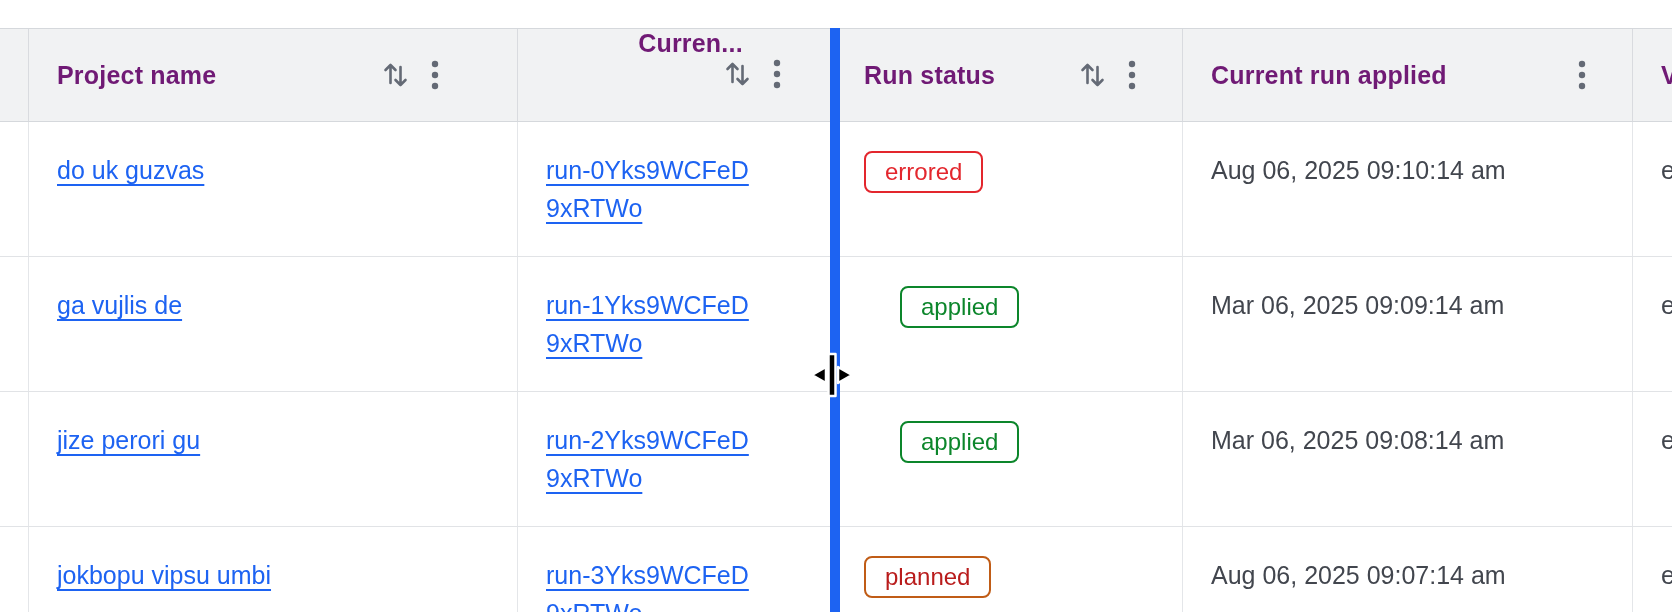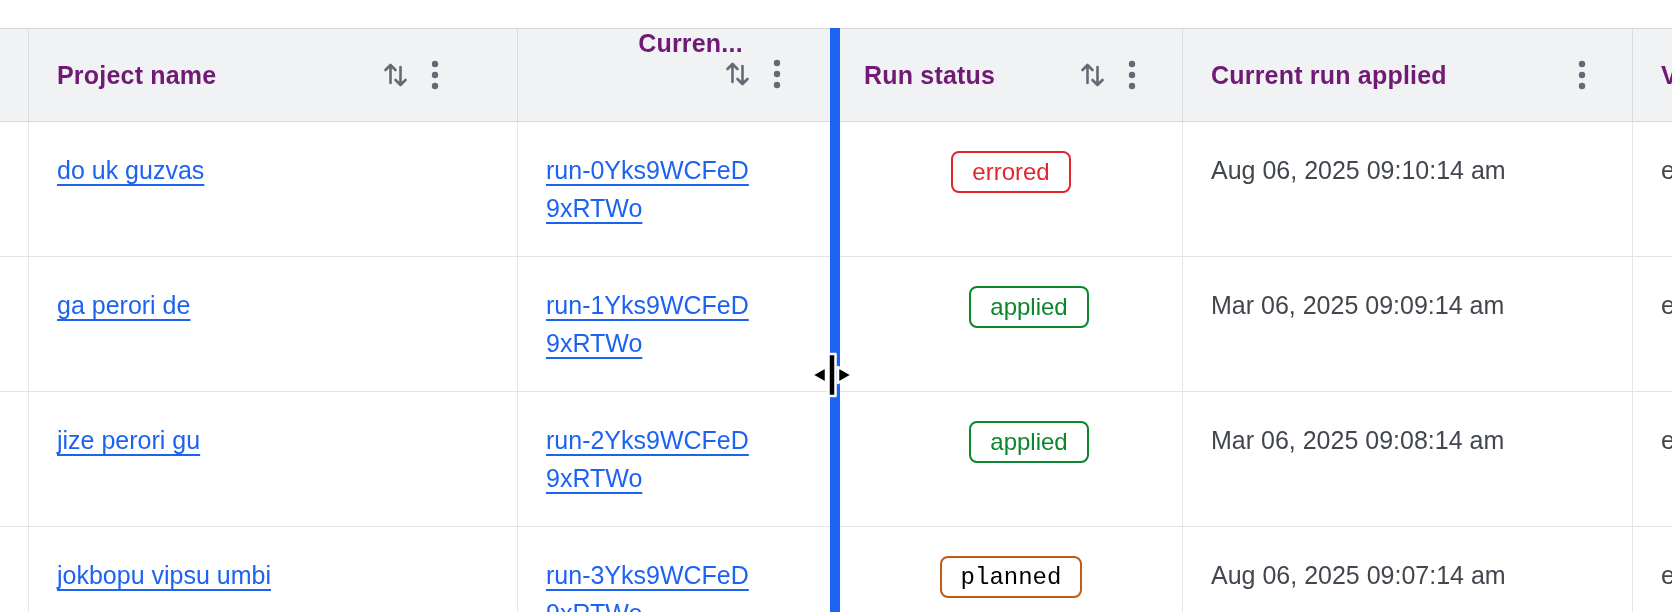--- a/index.html
+++ b/index.html
@@ -17,37 +17,37 @@
   .th-icons { display:flex; align-items:center; gap:22px; margin-left:auto; }
   .th.c1 .th-icons { margin-right:78px; }
   .th.c2 .th-icons { margin-right:54px; }
   .th.c3 .th-icons { margin-right:46px; }
   .th.c4 .th-icons { margin-right:46px; }
 
   
   .cg  { width:29px;  min-width:29px; padding-left:0; }
   .c1  { width:489px; min-width:489px; }
   .c2  { width:318px; min-width:318px;flex-direction:column; }
-  .c3  { width:347px; min-width:347px;text-align:center; }
+  .c3  { width:347px; min-width:347px; }
   .c4  { width:450px; min-width:450px;justify-content:flex-end; }
   .c5  { width:127px; min-width:127px; }
 
   
   .tr { display:flex; height:135px; border-bottom:1px solid #e1e3e6; background:#fff; }
   .td { padding:29px 24px 0 28px; border-right:1px solid #e4e6e9; overflow:hidden; }
   .td.cg { padding:0; }
   .cell-text { font-size:25px; color:#42464e; line-height:38px; white-space:nowrap; }
   a.cell-link { font-size:25px; color:#1d63f2; line-height:38px; text-decoration:underline;
     text-underline-offset:5px; display:inline-block; white-space:pre-line; }
 
   .badge { display:inline-flex; align-items:center; height:42px; padding:0 19px;
     border:2px solid; border-radius:8px; font-size:24px; background:#fff; white-space:nowrap; }
   .badge.errored { color:#e3262d; border-color:#e3262d; }
   .badge.applied { color:#0c862b; border-color:#0c862b;margin-left:36px; }
-  .badge.planned { color:#000000; border-color:#c05c16;font-family:Liberation Mono, monospace; }
+  .badge.planned { color:#b91c1c; border-color:#c05c16; }
 
   
   .icon-sort svg, .icon-kebab svg { display:block; }
   .icon-sort, .icon-kebab { cursor:pointer; line-height:0; }
 
   
   .resize-line { position:absolute; left:830px; top:28px; width:10px; height:584px;
     background:#1d63f2; z-index:5; }
   .resize-cursor { position:absolute; left:808px; top:352px; z-index:6; pointer-events:none; }
 </style>
@@ -151,21 +151,21 @@
         <span class="cell-text">Aug 06, 2025 09:10:14 am</span>
       </div>
       <div class="td c5">
         <span class="cell-text">e</span>
       </div>
     </div>
 
     <div class="tr">
       <div class="td cg"></div>
       <div class="td c1">
-        <a class="cell-link" href="#">ga perori de</a>
+        <a class="cell-link" href="#">ga vujlis de</a>
       </div>
       <div class="td c2">
         <a class="cell-link" href="#">run-1Yks9WCFeD
 9xRTWo</a>
       </div>
       <div class="td c3">
         <span class="badge applied">applied</span>
       </div>
       <div class="td c4">
         <span class="cell-text">Mar 06, 2025 09:09:14 am</span>

